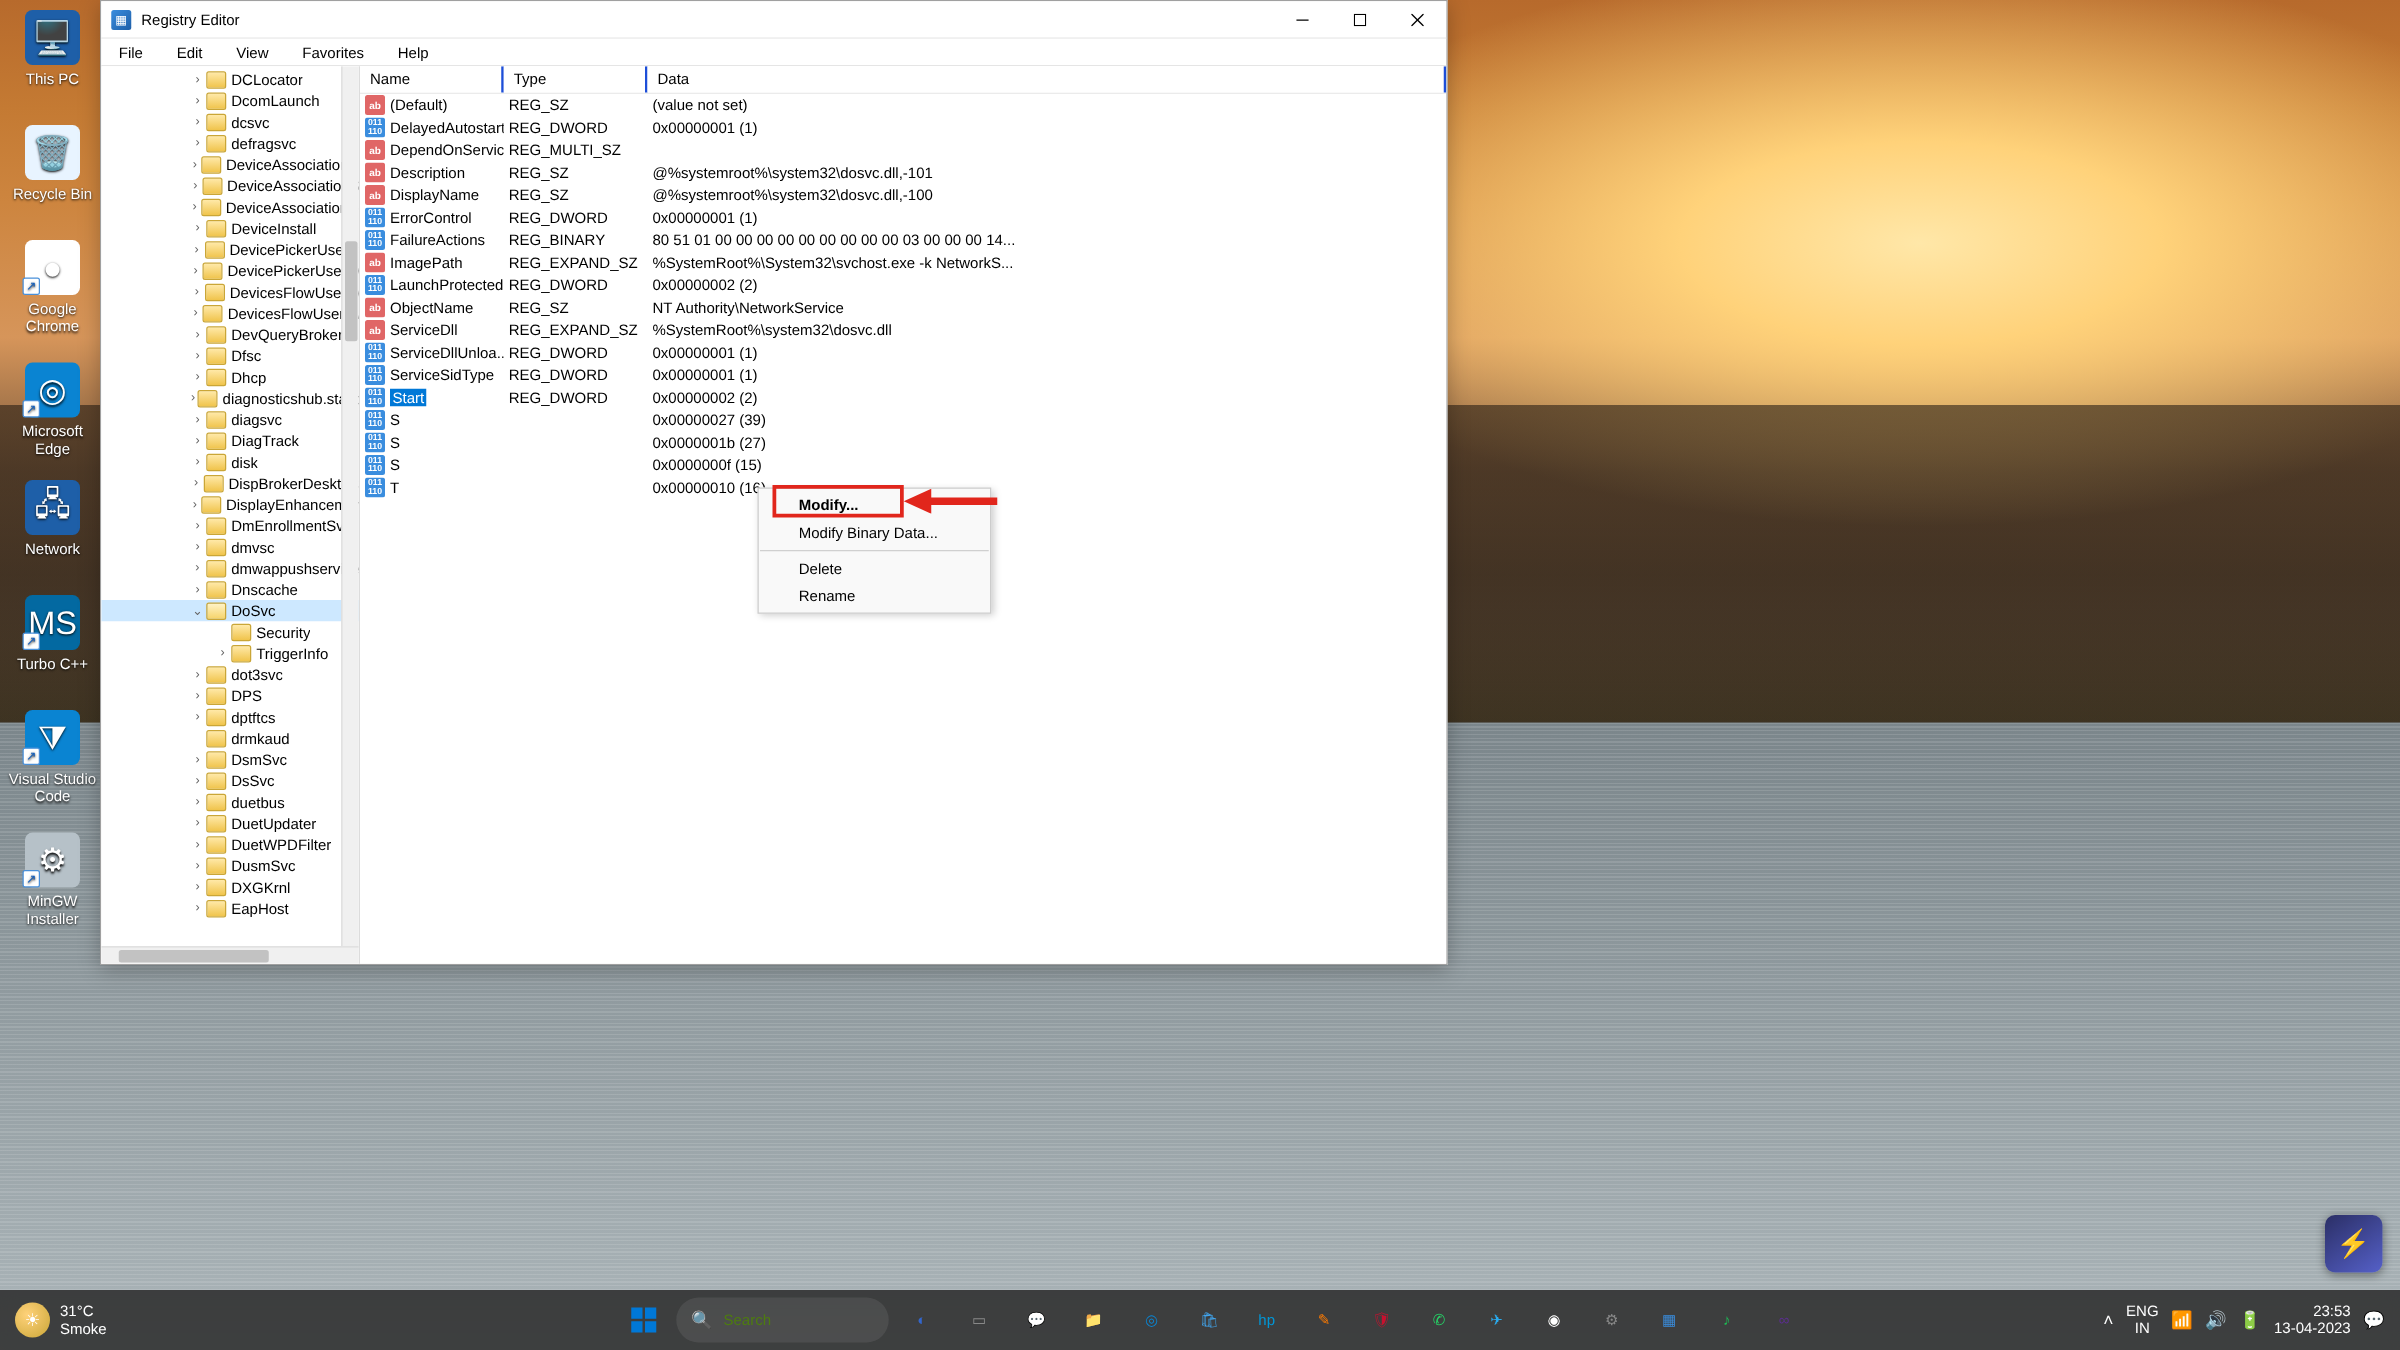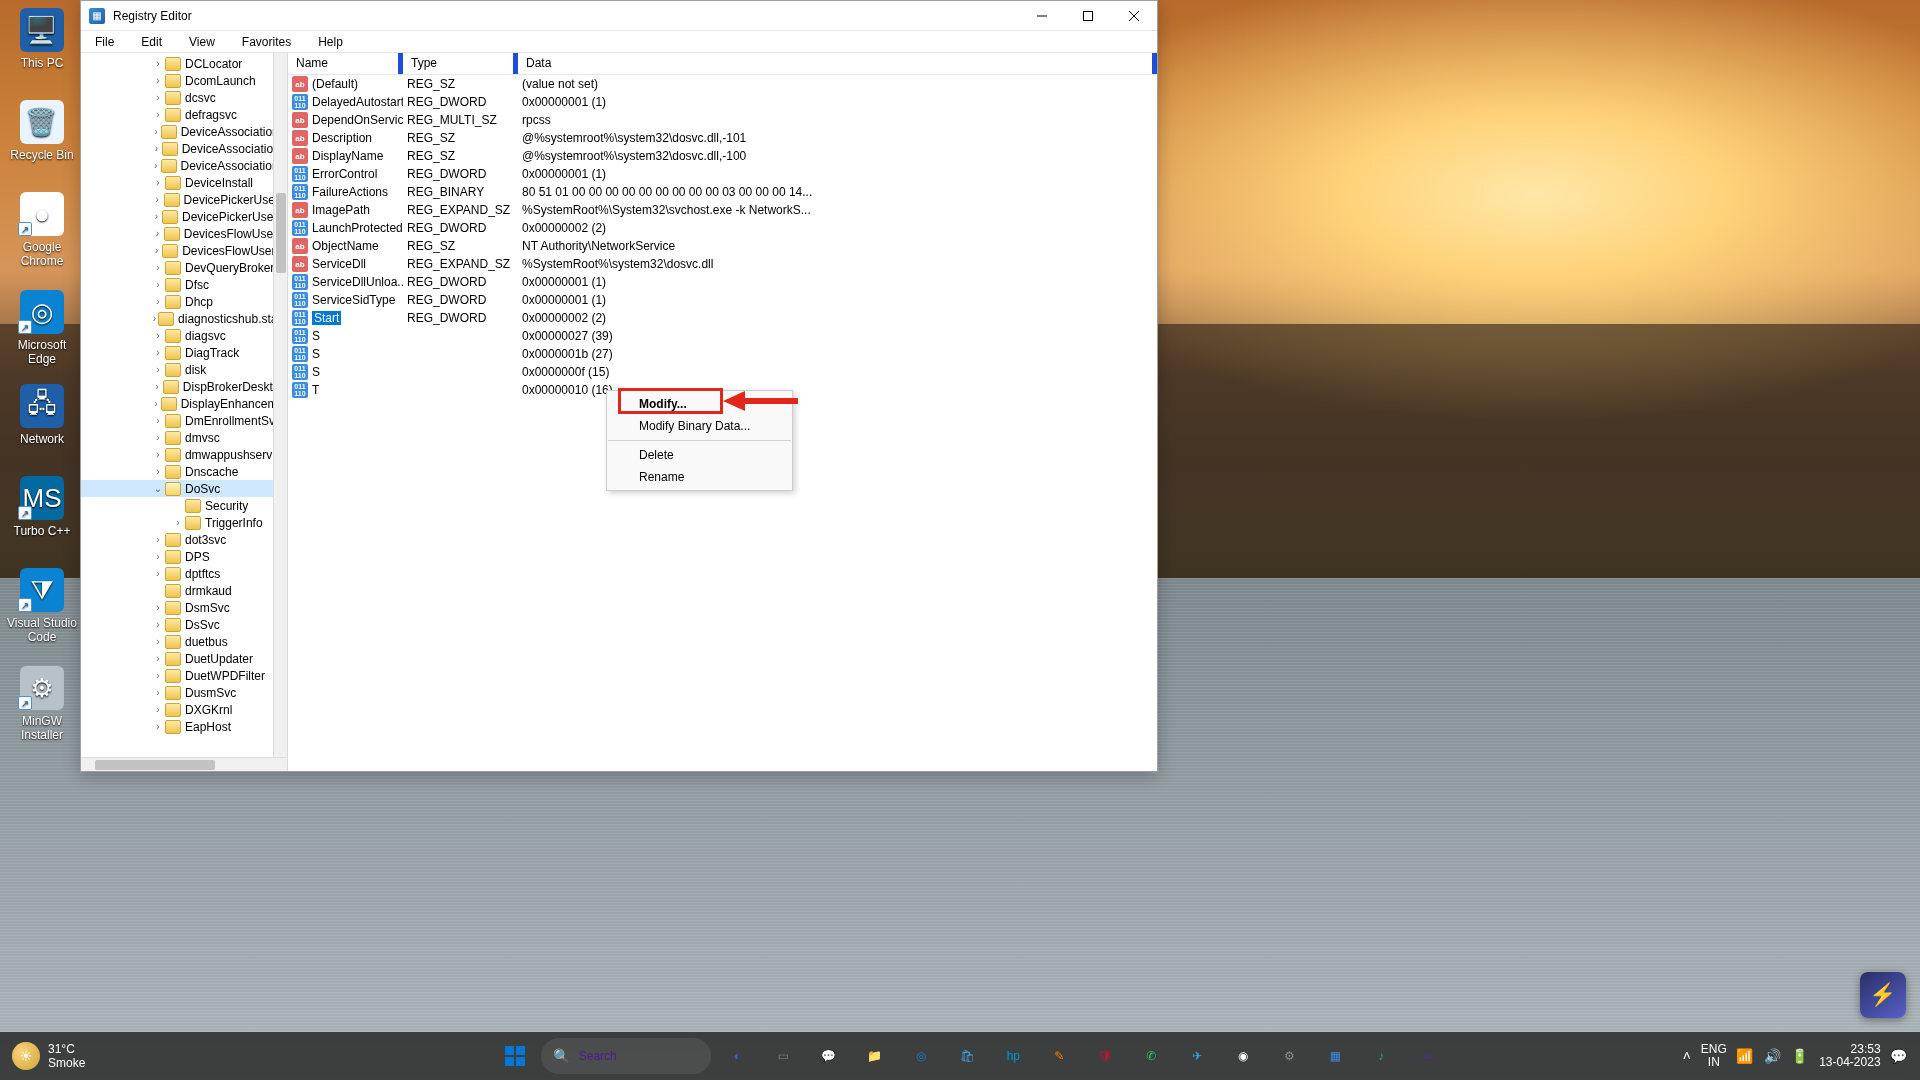--- a/index.html
+++ b/index.html
@@ -69,21 +69,21 @@
 #tree-hscroll { position:absolute; left:0; right:0; bottom:0; height:14px; background:#f0f0f0; border-top:1px solid #dcdcdc; }
 #tree-hscroll .thumb { position:absolute; left:14px; top:2px; height:10px; width:120px; background:#c2c2c2; border-radius:2px; }
 
 
 #tree-vscroll { position:absolute; right:0; top:0; bottom:14px; width:14px; background:#f0f0f0; border-left:1px solid #dcdcdc; }
 #tree-vscroll .thumb { position:absolute; left:2px; top:140px; width:10px; height:80px; background:#c2c2c2; border-radius:2px; }
 
 
 #values-pane { flex:1; overflow:hidden; background:#fff; position:relative; }
 #values-header { display:flex; height:22px; border-bottom:1px solid #e5e5e5; color:#000; }
-#values-header .col { padding:3px 8px; border-right:5px solid #1d4ed8; background:#fff; }
+#values-header .col { padding:3px 8px; border-right:2px solid #1d4ed8; background:#fff; }
 .col-name { width:115px; }
 .col-type { width:115px; }
 .col-data { flex:1; }
 
 #values-body { }
 .value-row { display:flex; height:18px; align-items:center; color:#000; }
 .value-row .cell { padding:0 2px 0 4px; overflow:hidden; text-overflow:ellipsis; white-space:nowrap; }
 .value-row .cell.col-name { display:flex; align-items:center; gap:4px; width:115px; }
 .value-row .cell.col-type { width:115px; }
 .value-row .cell.col-data { flex:1; }
@@ -115,21 +115,21 @@
 }
 #taskbar .left { display:flex; align-items:center; gap:10px; padding-left:12px; width:260px;}
 #taskbar .center { flex:1; display:flex; align-items:center; justify-content:center; gap:6px; }
 #taskbar .right  { display:flex; align-items:center; gap:12px; padding-right:12px; }
 
 .tb-icon { width:40px; height:40px; border-radius:6px; display:flex; align-items:center; justify-content:center; font-size:18px; }
 .tb-start { display:flex; align-items:center; justify-content:center; width:40px; height:40px; }
 .tb-start svg { width:24px; height:24px; }
 .tb-search { display:flex; align-items:center; gap:8px; background:rgba(255,255,255,.08); border-radius:20px; height:36px; padding:0 16px 0 12px; min-width:170px; }
 .tb-search .mag { font-size:14px; opacity:.9; }
-.tb-search .txt { color:#4c1d95; }
+.tb-search .txt { color:#4d7c0f; }
 
 .weather { display:flex; align-items:center; gap:8px; }
 .weather .wicon { width:28px; height:28px; border-radius:50%; background:radial-gradient(circle at 35% 35%, #ffd27a, #caa637); display:flex; align-items:center; justify-content:center; font-size:14px; }
 .weather .wtext { line-height:14px; font-size:12px; }
 
 .tray { display:flex; align-items:center; gap:10px; font-size:12px; }
 .tray .lang { text-align:center; line-height:13px; }
 .tray .clock { text-align:right; line-height:13px; }
 .tray .glyph { font-size:14px; }
 
@@ -455,21 +455,20 @@
             </div>
             <div class="cell col-type">REG_DWORD</div>
             <div class="cell col-data">0x00000001 (1)</div>
           </div>
           <div class="value-row">
             <div class="cell col-name">
               <div class="val-ico str">ab</div>
               <span class="ntxt">DependOnService</span>
             </div>
             <div class="cell col-type">REG_MULTI_SZ</div>
-            <div class="cell col-data">rpcss</div>
           </div>
           <div class="value-row">
             <div class="cell col-name">
               <div class="val-ico str">ab</div>
               <span class="ntxt">Description</span>
             </div>
             <div class="cell col-type">REG_SZ</div>
             <div class="cell col-data">@%systemroot%\system32\dosvc.dll,-101</div>
           </div>
           <div class="value-row">

